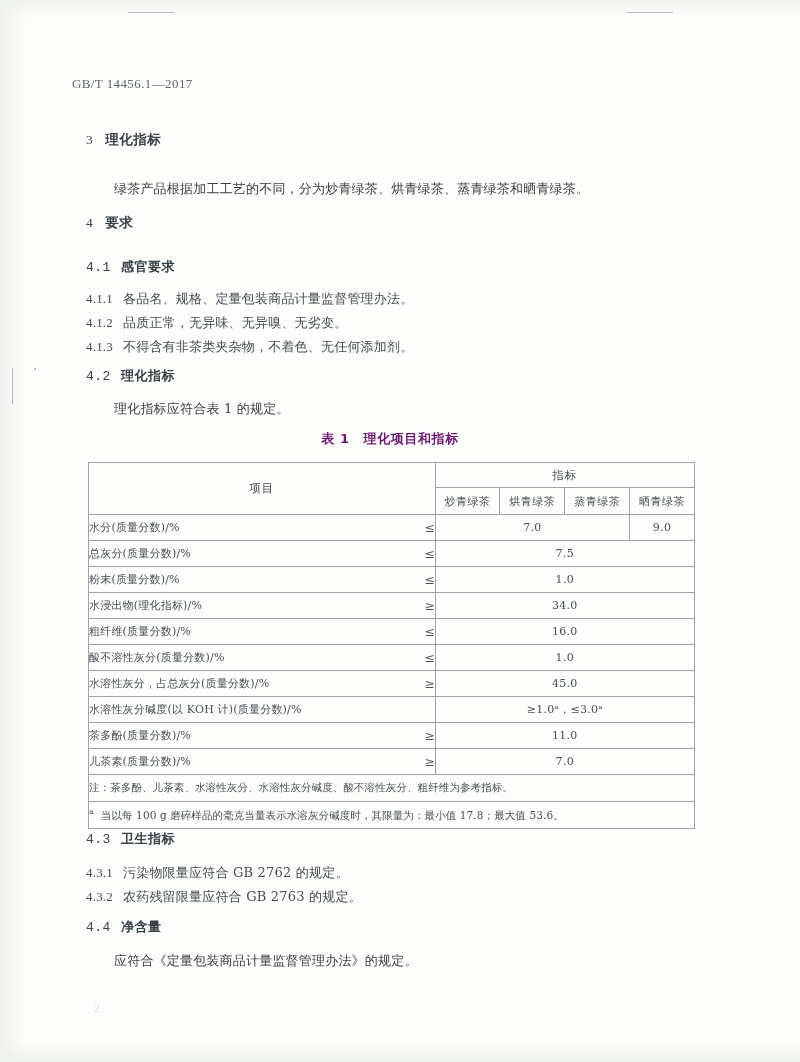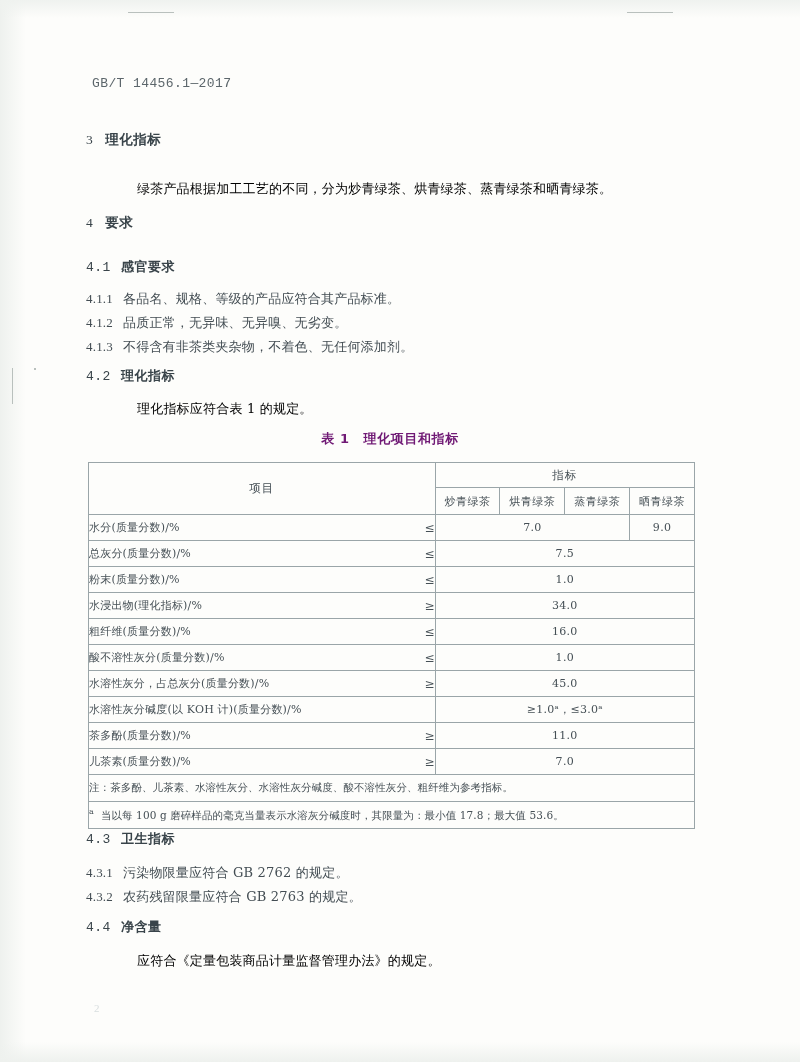--- a/index.html
+++ b/index.html
@@ -63,23 +63,23 @@
     z-index: 0;
   }
 
   .content {
     position: relative;
     z-index: 2;
   }
 
   .doc-code {
     position: absolute;
-    left: 92px;
+    left: 72px;
     top: 76px;
-    font-family: Liberation Mono, monospace;
+    font-family: Liberation Serif, serif;
     font-size: 13px;
     letter-spacing: 0.4px;
     color: #5c666b;
   }
 
   .h2 {
     position: absolute;
     font-family: "DejaVu Sans", "Liberation Sans", sans-serif;
     font-weight: bold;
     font-size: 13.5px;
@@ -103,24 +103,23 @@
   }
   .h3 .num {
     font-family: Liberation Mono, monospace;
     font-weight: normal;
     margin-right: 10px;
   }
   .para {
     position: absolute;
     font-family: "DejaVu Serif", "Liberation Serif", serif;
     font-size: 13px;
-    color: #000000;
+    color: #404040;
     letter-spacing: 0.2px;
     white-space: nowrap;
-    margin-left: 23px;
   }
   .clause {
     position: absolute;
     font-family: "DejaVu Serif", "Liberation Serif", serif;
     font-size: 13px;
     color: #434d53;
     letter-spacing: 0.2px;
     white-space: nowrap;
   }
   .clause .num {
@@ -249,21 +248,21 @@
     <div class="para" style="left:114px; top:180px;">绿茶产品根据加工工艺的不同，分为炒青绿茶、烘青绿茶、蒸青绿茶和晒青绿茶。</div>
 
     <div class="h2" style="left:86px; top:214px;">
       <span class="num">4</span><span>要求</span>
     </div>
 
     <div class="h3" style="left:86px; top:258px;">
       <span class="num">4.1</span><span>感官要求</span>
     </div>
     <div class="clause" style="left:86px; top:290px;">
-      <span class="num">4.1.1</span><span>各品名、规格、等级的产品应符合其产品标准。</span>
+      <span class="num">4.1.1</span><span>各品名、规格、定量包装商品计量监督管理办法。</span>
     </div>
     <div class="clause" style="left:86px; top:314px;">
       <span class="num">4.1.2</span><span>品质正常，无异味、无异嗅、无劣变。</span>
     </div>
     <div class="clause" style="left:86px; top:338px;">
       <span class="num">4.1.3</span><span>不得含有非茶类夹杂物，不着色、无任何添加剂。</span>
     </div>
 
     <div class="h3" style="left:86px; top:367px;">
       <span class="num">4.2</span><span>理化指标</span>

